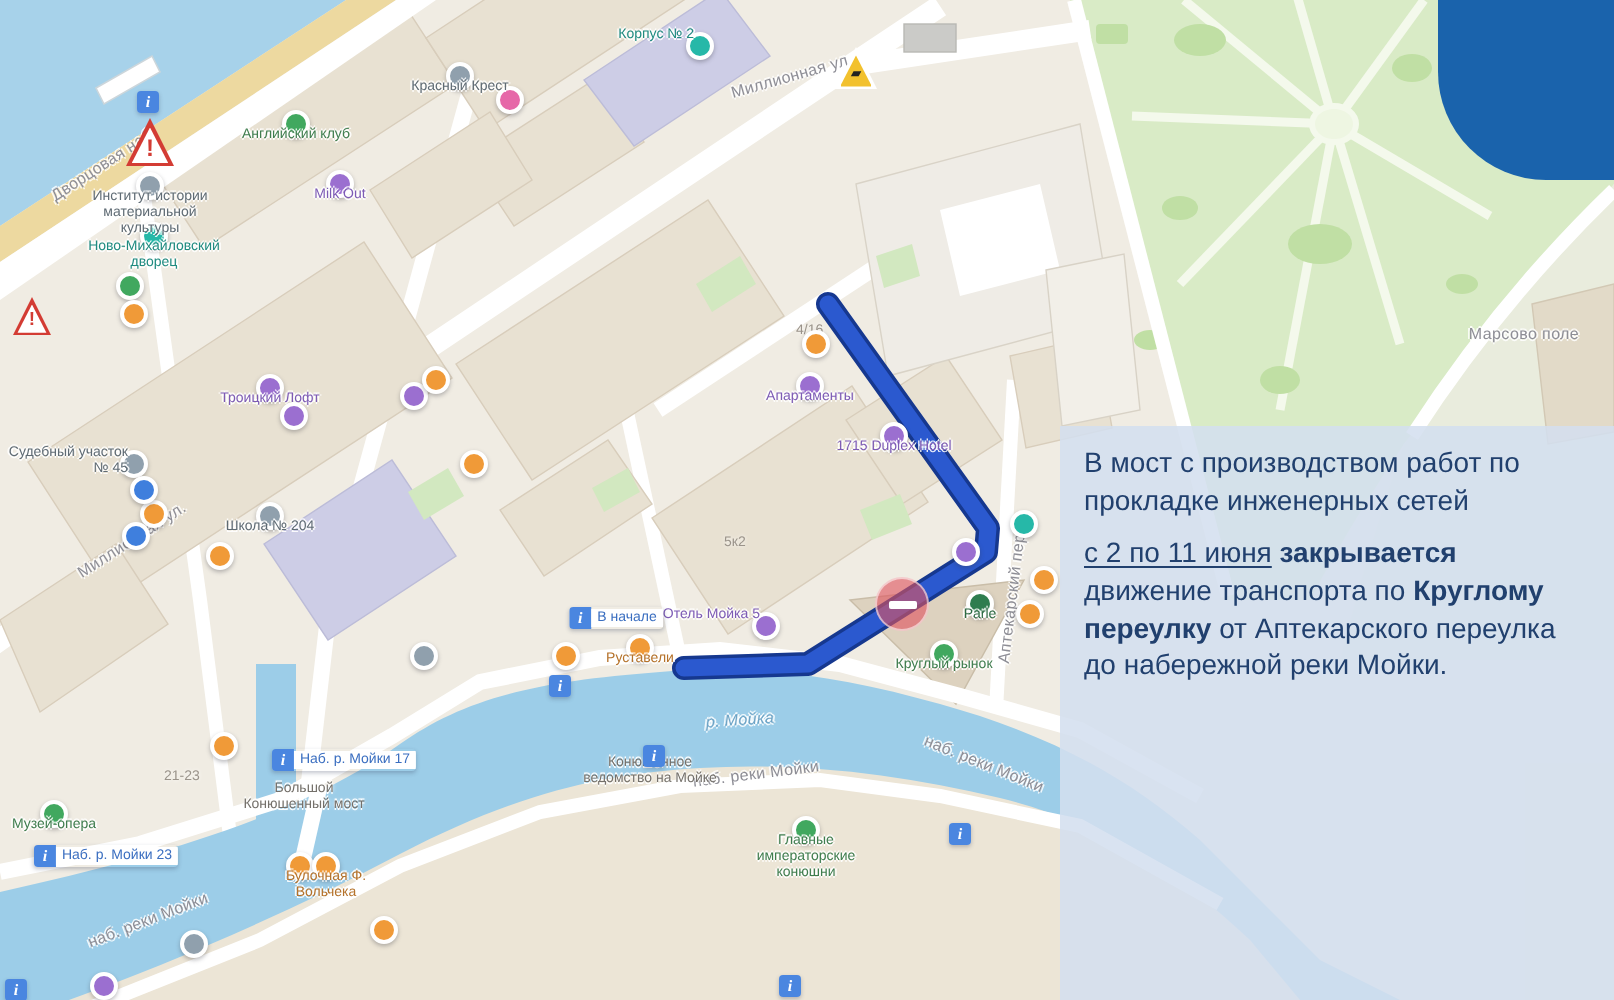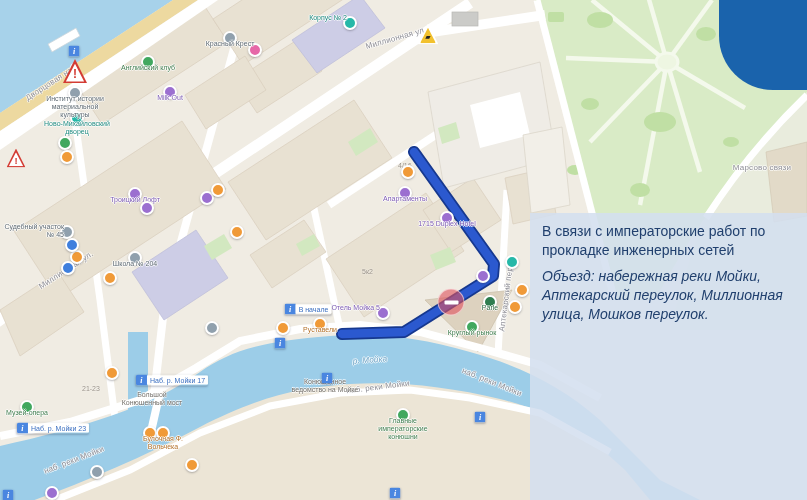--- a/index.html
+++ b/index.html
@@ -176,21 +176,21 @@
 
   <div id="overlay">
       <div class="slabel" style="left: 52px; top: 82px; transform: translate(-50%, -50%) rotate(-33deg);">Дворцовая наб.</div>
       <div class="slabel" style="left: 66px; top: 270px; transform: translate(-50%, -50%) rotate(-33deg);">Миллионная ул.</div>
       <div class="slabel" style="left: 396px; top: 38px; transform: translate(-50%, -50%) rotate(-16deg);">Миллионная ул.</div>
       <div class="slabel" style="left: 506px; top: 298px; transform: translate(-50%, -50%) rotate(-83deg);">Аптекарский пер.</div>
       <div class="slabel" style="left: 378px; top: 387px; transform: translate(-50%, -50%) rotate(-7deg);">наб. реки Мойки</div>
       <div class="slabel" style="left: 74px; top: 460px; transform: translate(-50%, -50%) rotate(-21deg);">наб. реки Мойки</div>
       <div class="slabel" style="left: 492px; top: 382px; transform: translate(-50%, -50%) rotate(22deg);">наб. реки Мойки</div>
       <div class="slabel water" style="left: 370px; top: 360px; transform: translate(-50%, -50%) rotate(-4deg);">р. Мойка</div>
-      <div class="slabel" style="left: 762px; top: 167px; transform: translate(-50%, -50%) rotate(0deg);">Марсово связи</div>
+      <div class="slabel" style="left: 762px; top: 167px; transform: translate(-50%, -50%) rotate(0deg);">Марсово поле</div>
       <div class="maplabel" style="left: 152px; top: 399px;">Большой Конюшенный мост</div>
       <div class="maplabel" style="left: 325px; top: 386px;">Конюшенное ведомство на Мойке</div>
       <div class="hnum" style="left: 82px; top: 385px;">21-23</div>
       <div class="hnum" style="left: 398px; top: 162px;">4/16</div>
       <div class="hnum" style="left: 362px; top: 268px;">5к2</div>
       <div class="poi" style="left: 148px; top: 62px;">
         <span class="dot" style="background: rgb(65, 168, 95);"></span>
         <div class="plabel" style="color: rgb(63, 125, 78);">Английский клуб</div>
       </div>
       <div class="poi" style="left: 65px; top: 143px;">
@@ -374,19 +374,19 @@
         <div class="t1" style="background: rgb(255, 255, 255);"></div>
         <div class="t2" style="background: rgb(242, 193, 46);"></div>
         <div class="bang" style="font-size: 6.3px; color: rgb(34, 34, 34); top: 45%;">▰</div>
       </div>
       <div class="noentry" style="left: 451px; top: 302px; width: 25px; height: 25px;">
         <div class="bar"></div>
       </div>
     </div>
 
   <div class="panel" style="background: rgba(211, 223, 239, 0.87); color: rgb(33, 64, 110);">
-    <p><span>В связи с императорские работ по прокладке инженерных сетей</span></p>
-    <p class="it"><span>Объезд: набережная реки Мойки, Аптекарский переулок, Миллионная улица, Мошков переулок.</span></p>
+    <p><span>В мост с производством работ по прокладке инженерных сетей</span></p>
+    <p><span class="u">с 2 по 11 июня</span><span> </span><span class="b">закрывается</span><span> движение транспорта по </span><span class="b">Круглому переулку</span><span> от Аптекарского переулка до набережной реки Мойки.</span></p>
   </div>
 
   <div class="logo-shape" style="background: rgb(26, 99, 172);"></div>
 
 </div>
 
 </body></html>

